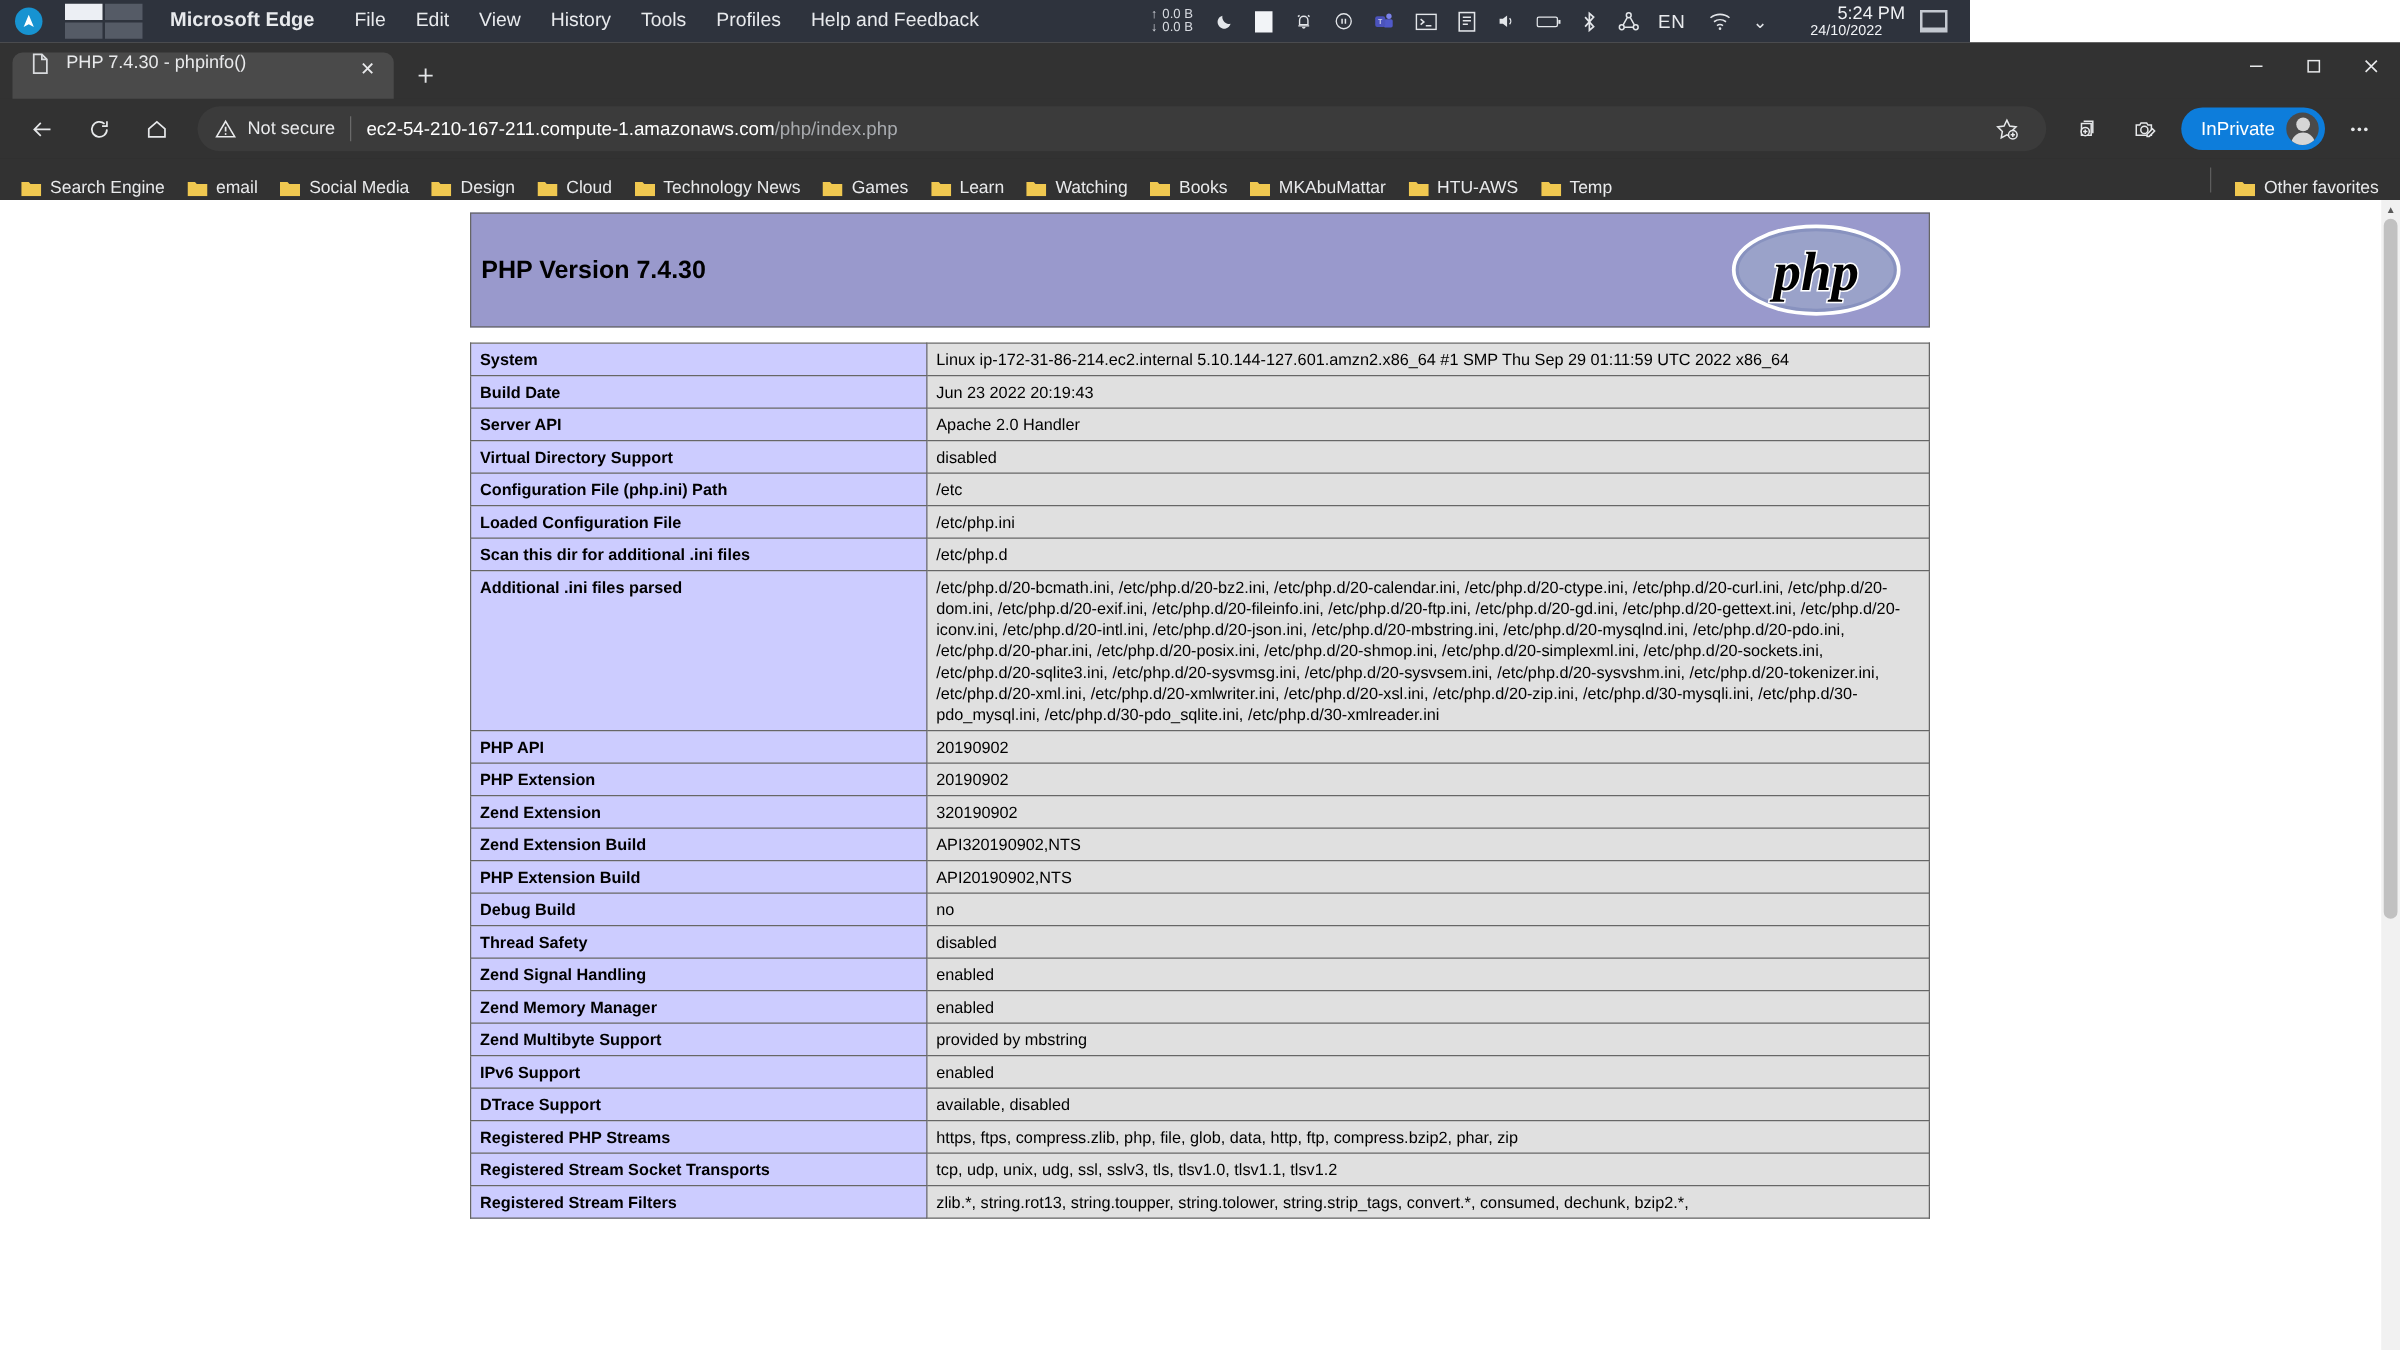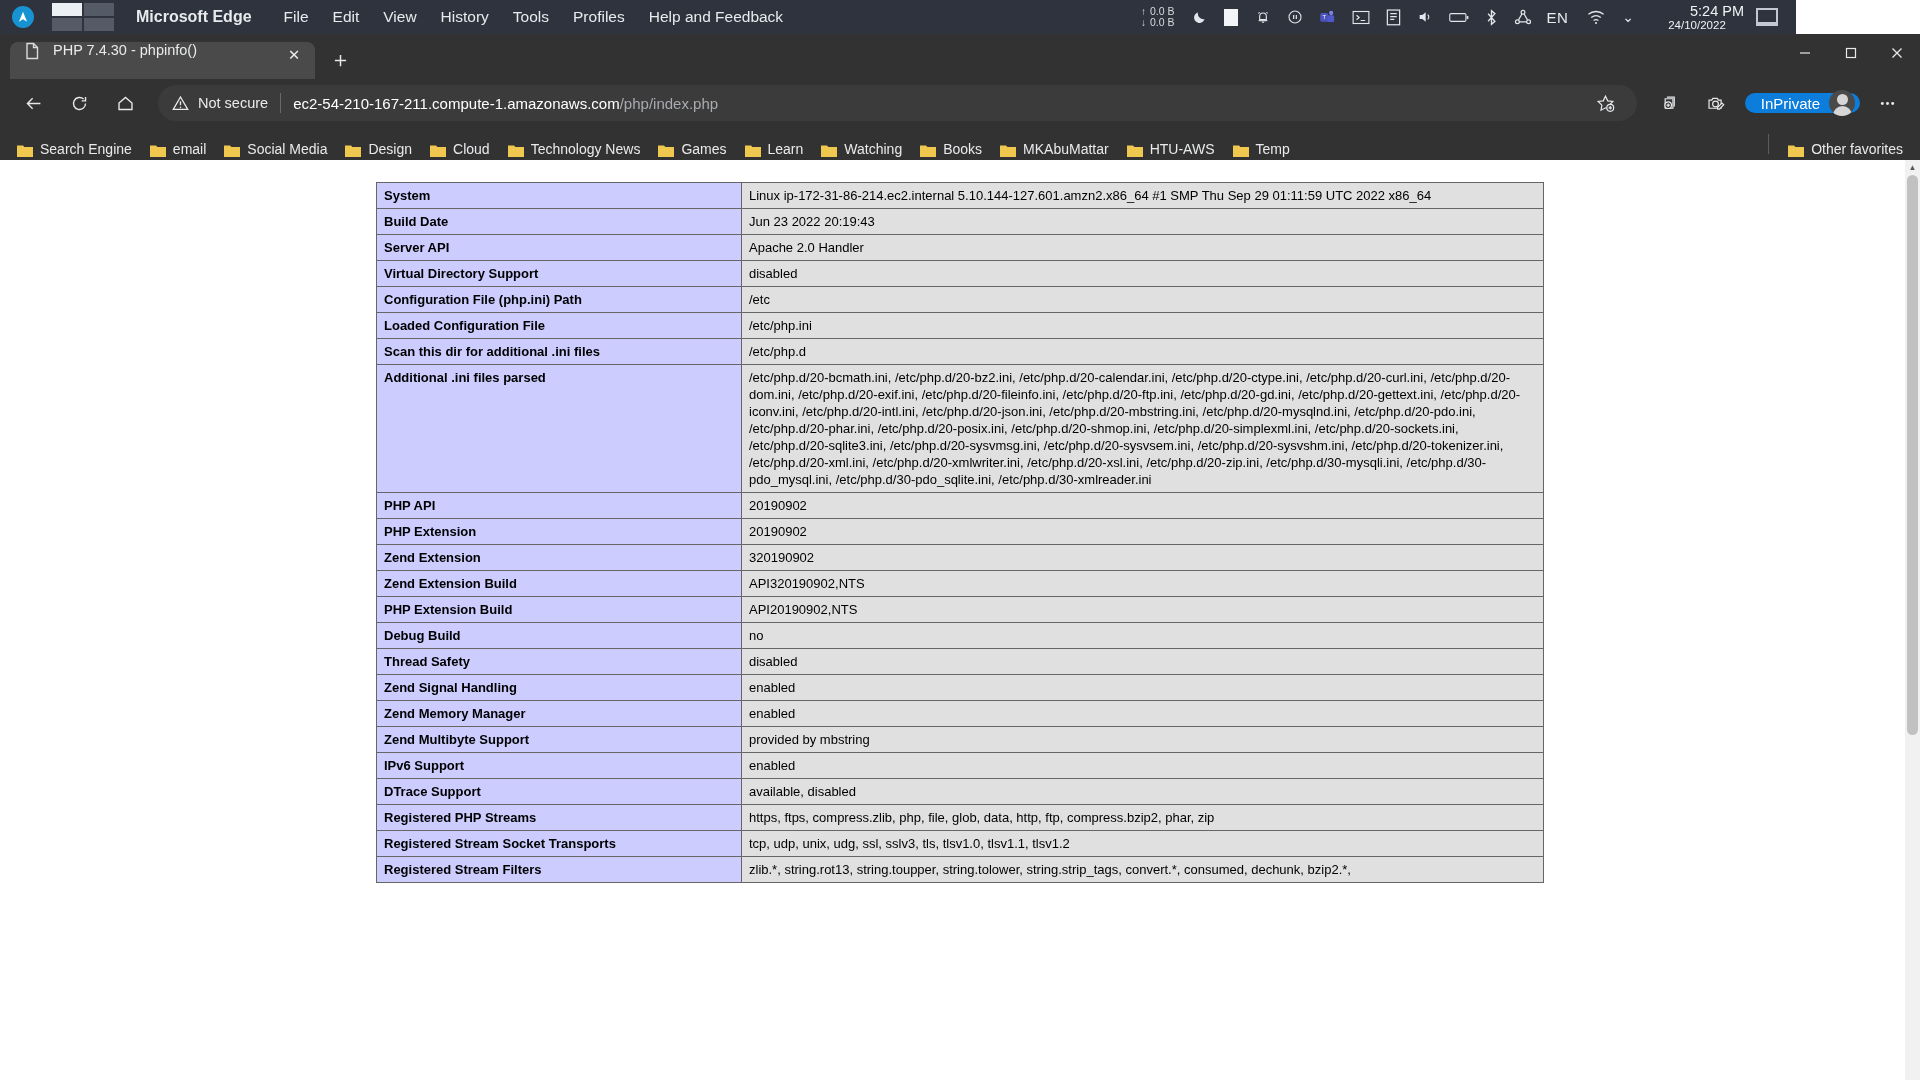--- a/index.html
+++ b/index.html
@@ -5,21 +5,21 @@
   * { box-sizing: border-box; margin:0; padding:0; }
   html, body {
     width:1920px; height:1080px;
     overflow:hidden;
     font-family:"Liberation Sans", sans-serif;
     background:#fff;
   }
 
   
   #os-panel{
-    height:34px; width:1796px;
+    height:34px; width:1576px;
     background:#2e333d;
     display:flex; align-items:center;
     color:#e8eaed; font-size:16px;
     position:relative;
   }
   .arch-logo{
     width:22px;height:22px;border-radius:50%;
     background:#1793d1; margin-left:12px;
     display:flex;align-items:center;justify-content:center;
     flex:none;
@@ -89,21 +89,21 @@
     margin:0 10px;padding:0 8px 0 14px;min-width:0;
   }
   .notsecure{display:flex;align-items:center;color:#e9eaec;font-size:14.5px;white-space:nowrap;flex:none;}
   .notsecure .warn{margin-right:9px;display:flex;align-items:center;}
   .omni-div{width:1px;height:20px;background:#6a6a6a;margin:0 12px;flex:none;}
   .url{font-size:15px;color:#fff;white-space:nowrap;overflow:hidden;flex:1;min-width:0;}
   .url .path{color:#a8abaf;}
   .omni-right{display:flex;align-items:center;flex:none;}
   .tb-right{display:flex;align-items:center;flex:none;}
   .inprivate{
-    height:20px;background:#0d7ddb;border-radius:17px;display:flex;align-items:center;
+    height:34px;background:#0d7ddb;border-radius:17px;display:flex;align-items:center;
     padding:0 5px 0 16px;color:#fff;font-size:15px;margin:0 4px 0 6px;white-space:nowrap;
   }
   .avatar-wrap{position:relative;width:26px;height:26px;border-radius:50%;overflow:hidden;background:#4a4a4a;margin-left:9px;flex:none;}
   .avatar-wrap .h{position:absolute;left:8px;top:4px;width:11px;height:11px;border-radius:50%;background:#d6d6d6;}
   .avatar-wrap .b{position:absolute;left:3.5px;top:16px;width:19px;height:14px;border-radius:10px 10px 0 0;background:#d6d6d6;}
 
   
   .bookmarks{height:33px;display:flex;align-items:center;background:#323232;padding:0 8px;color:#e9eaec;font-size:14px;}
   .bm{display:flex;align-items:flex-end;padding:0 9px;height:26px;border-radius:4px;white-space:nowrap;flex:none;}
   .bm .folder{width:16px;height:13px;margin-right:7px;flex:none;position:relative;}
@@ -478,20 +478,30 @@
             <path d="M0 1.5h6l1.4 1.6H16V13H0z" fill="#f0c850"></path>
           </svg></span>
       <span>Other favorites</span>
     </div>
   </div>
 
   <div class="viewport">
     <div class="page">
       <div class="phpinfo">
 
+        <div class="php-header">
+          <h1>PHP Version 7.4.30</h1>
+          <div class="php-logo">
+            <svg width="140" height="74" viewBox="0 0 140 74">
+              <ellipse cx="70" cy="37" rx="66" ry="35" fill="#8892bf" stroke="#ffffff" stroke-width="3"></ellipse>
+              <ellipse cx="70" cy="37" rx="62" ry="31" fill="#9aa2c9"></ellipse>
+              <text x="70" y="53" font-family="Liberation Serif, serif" font-style="italic" font-weight="bold" font-size="44" fill="#000" stroke="#fff" stroke-width="2.4" paint-order="stroke" text-anchor="middle">php</text>
+            </svg>
+          </div>
+        </div>
 
         <table class="info">
           <tbody>
             <tr>
                 <td class="k">System</td>
                 <td class="v">Linux ip-172-31-86-214.ec2.internal 5.10.144-127.601.amzn2.x86_64 #1 SMP Thu Sep 29 01:11:59 UTC 2022 x86_64</td>
               </tr>
             <tr>
                 <td class="k">Build Date</td>
                 <td class="v">Jun 23 2022 20:19:43</td>

